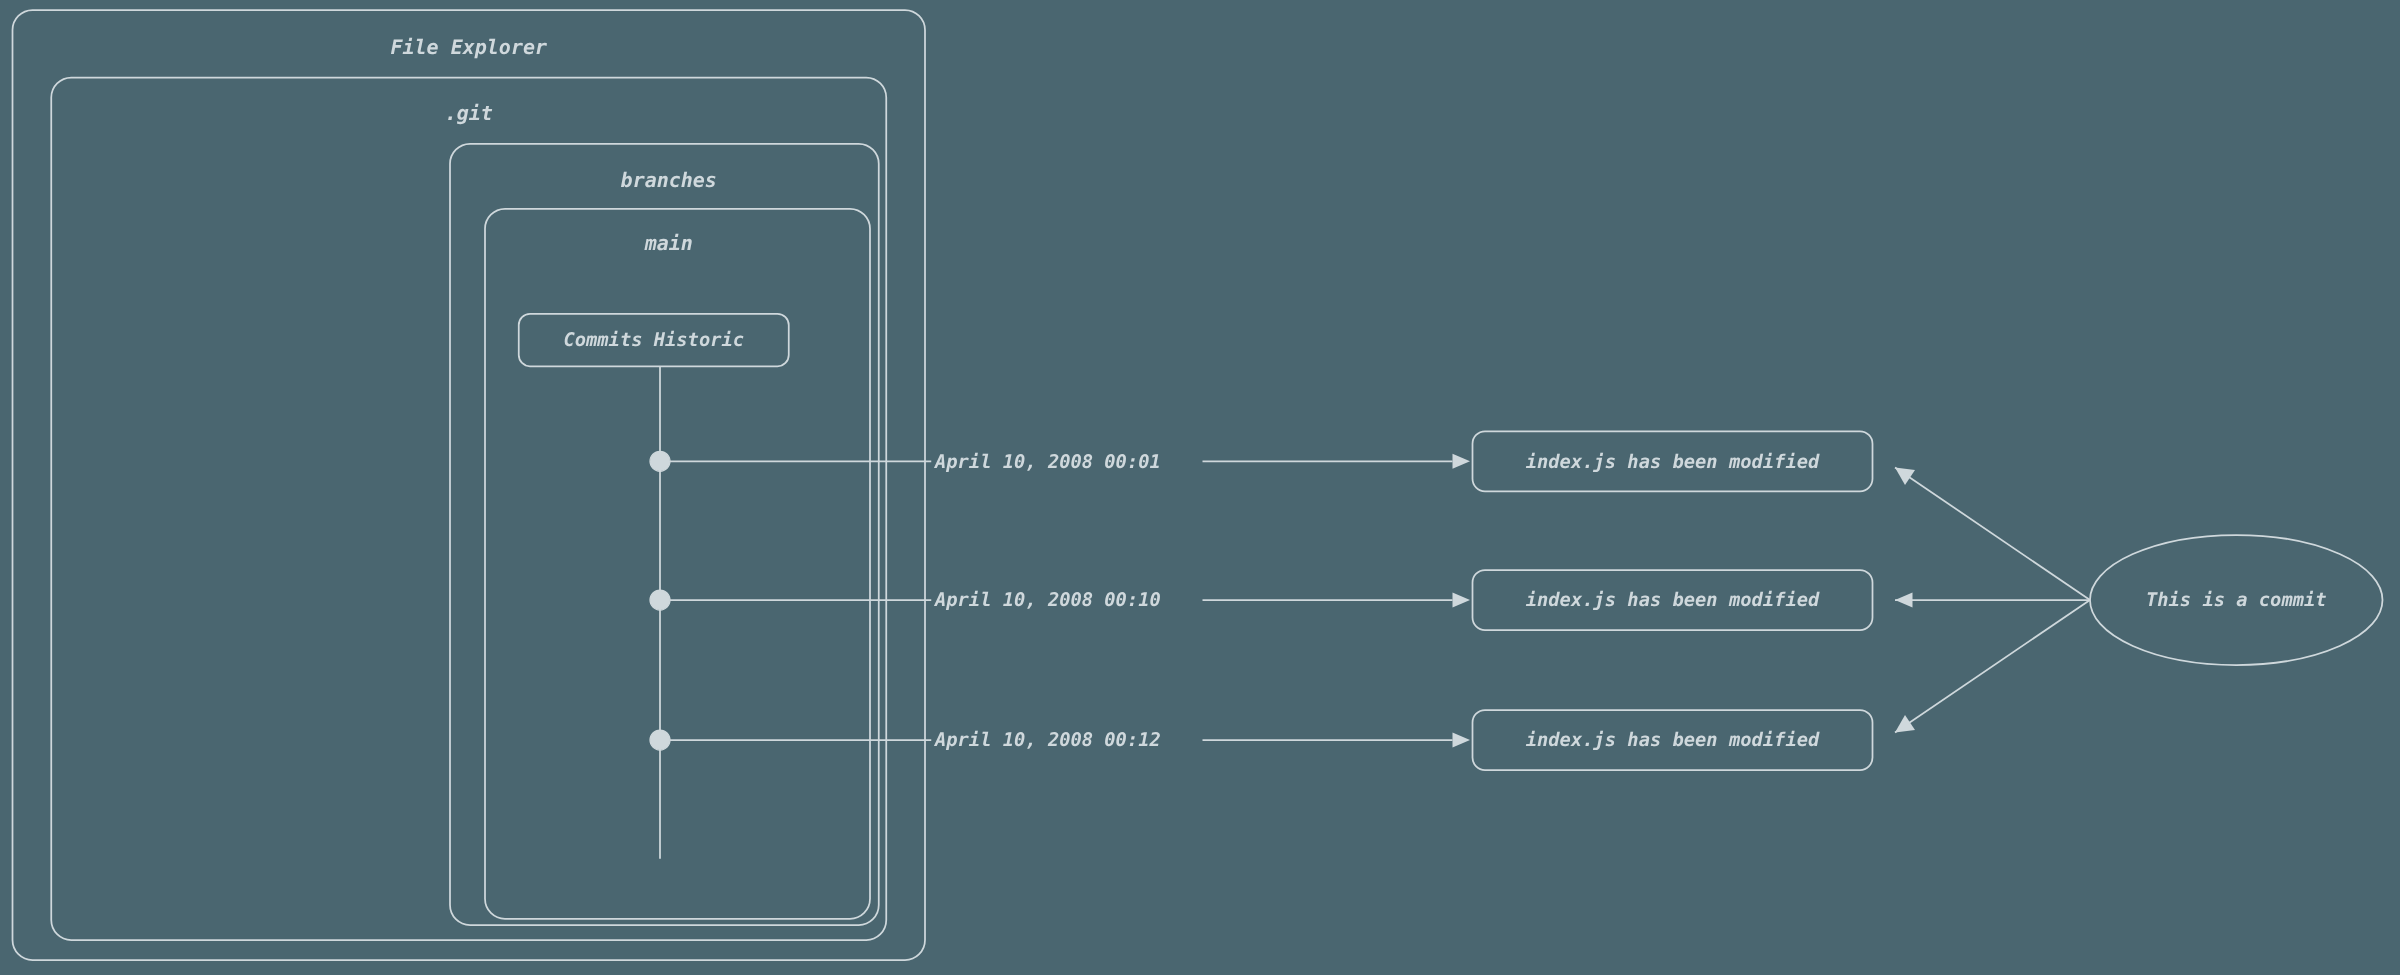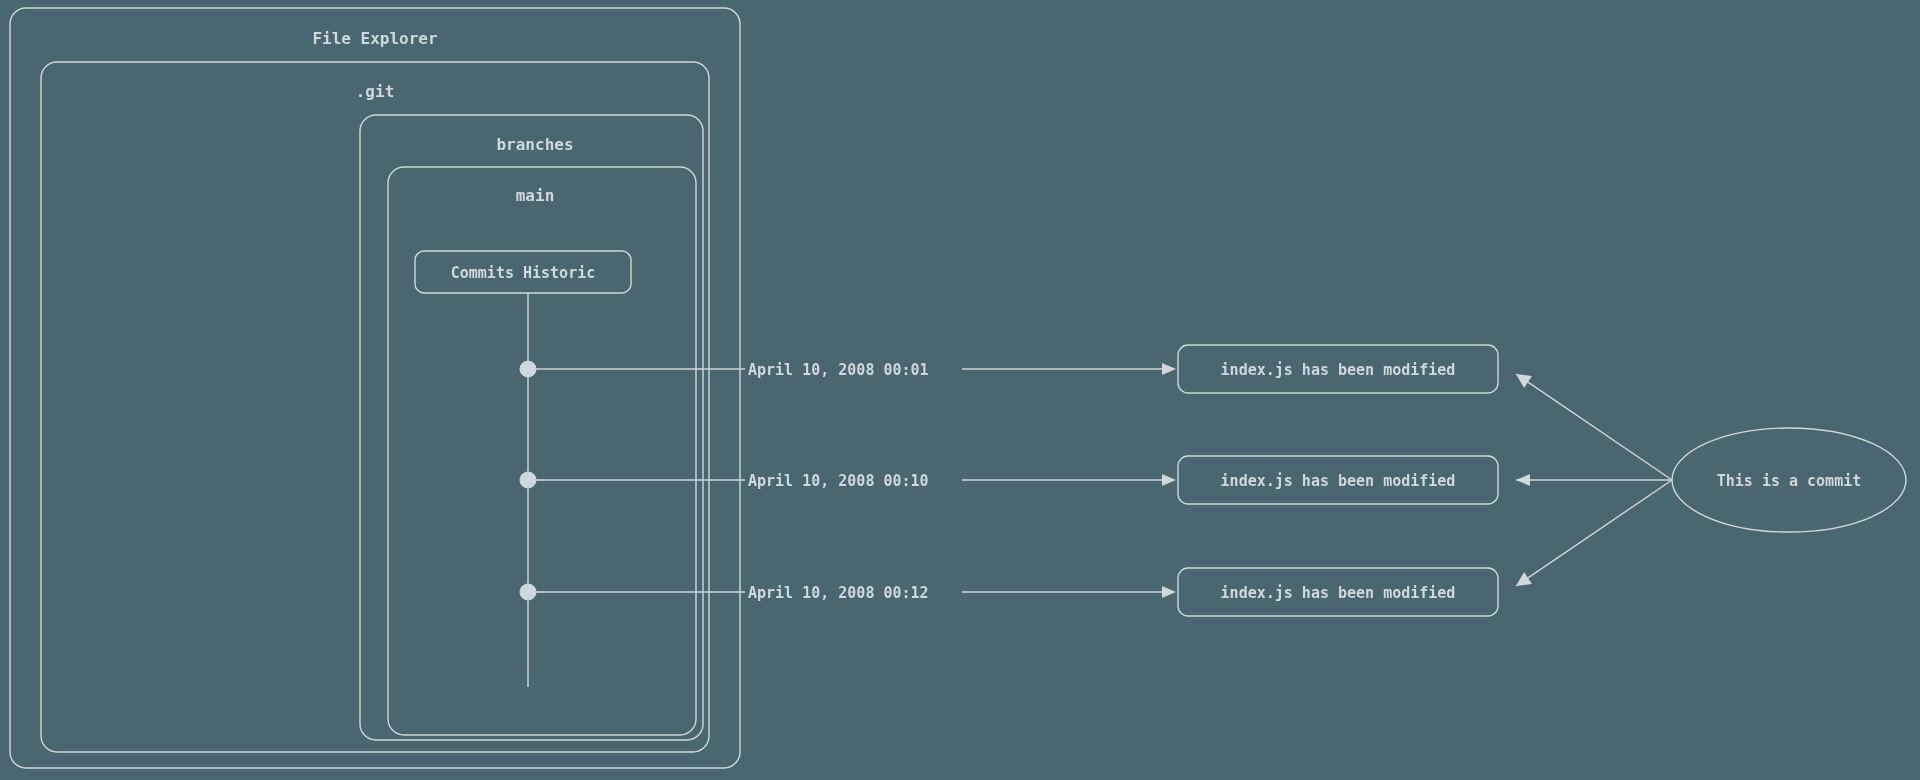--- a/index.html
+++ b/index.html
@@ -10,20 +10,21 @@
   body {
     width: 1920px;
     height: 780px;
     position: relative;
     overflow: hidden;
     font-family: "DejaVu Sans Mono", "Liberation Mono", monospace;
   }
   #canvas {
     position: absolute;
     inset: 0;
+    font-style: italic;
   }
   .svg-layer {
     position: absolute;
     left: 0;
     top: 0;
     width: 1920px;
     height: 780px;
   }
   text {
     fill: #cfd8dc;

